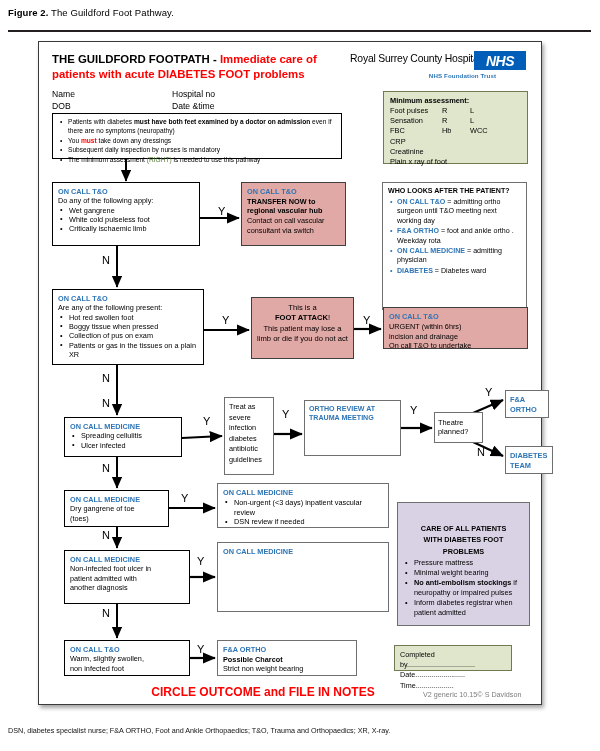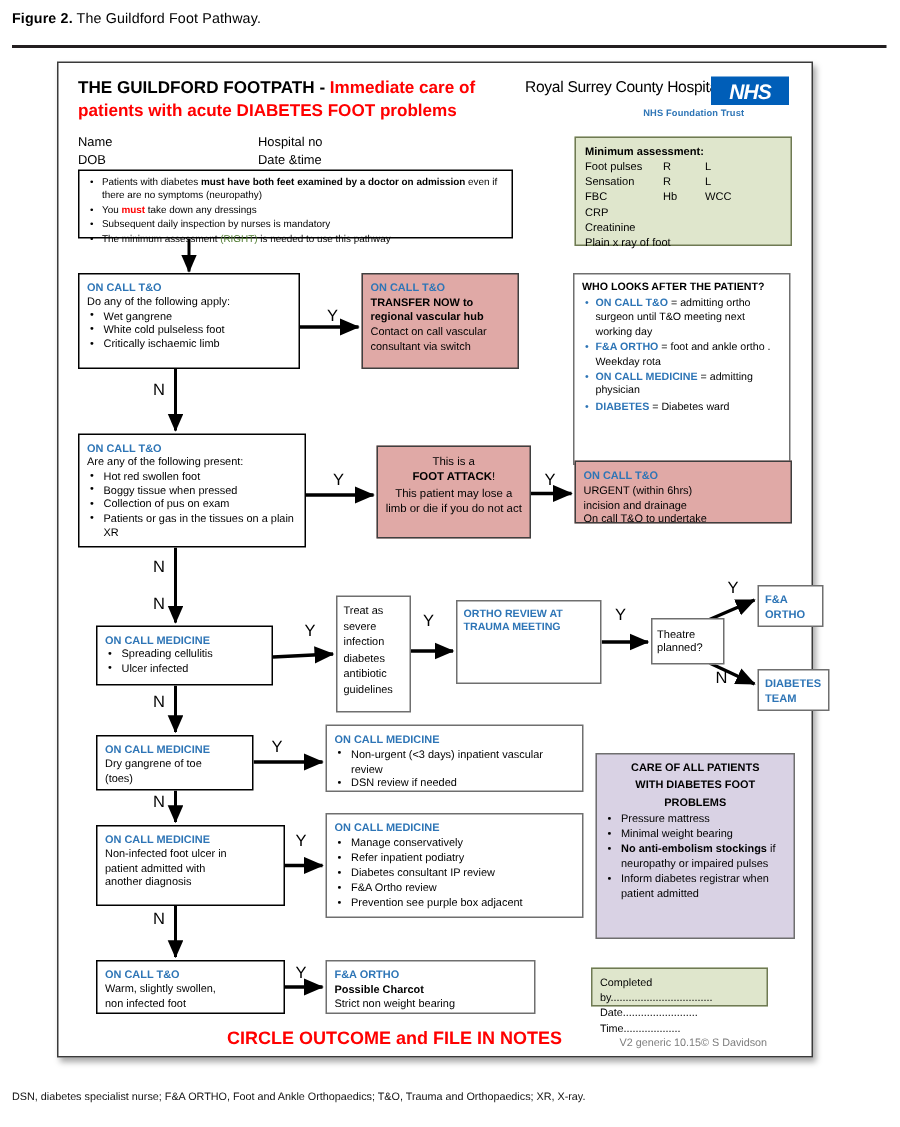--- a/index.html
+++ b/index.html
@@ -140,37 +140,37 @@
 
   #box-q4 { left:25px; top:448px; width:105px; height:37px; padding:4px 5px; }
   #box-a4 { left:178px; top:441px; width:172px; height:45px;
             font-size:7.3px; line-height:1.34; padding:4px 5px; }
 
   #box-q5 { left:25px; top:508px; width:126px; height:54px; padding:4px 5px; }
   #box-a5 { left:178px; top:500px; width:172px; height:70px;
             font-size:7.3px; line-height:1.38; padding:4px 5px; }
 
   #box-care { left:358px; top:460px; width:133px; height:124px;
-              font-size:7.3px; line-height:1.36; padding:4px 5px; }
+              font-size:7.3px; line-height:1.36; padding:21px 5px; }
   #box-care .ttl { font-weight:bold; text-align:center; display:block;
                    line-height:1.3; margin-bottom:2px; }
 
   #box-q6 { left:25px; top:598px; width:126px; height:36px; padding:4px 5px; }
   #box-a6 { left:178px; top:598px; width:140px; height:36px;
             font-size:7.3px; line-height:1.32; padding:4px 5px; }
 
   #box-completed { left:355px; top:603px; width:118px; height:26px;
                    font-size:7.2px; line-height:1.42; padding:4px 5px; }
 
   #circle-outcome {
     position:absolute; left:74px; top:643px; width:300px;
     text-align:center; color:#ff0000; font-weight:bold; font-size:12px;
   }
   #version {
-    position:absolute; left:374px; top:648px; width:118px;
+    position:absolute; left:384px; top:648px; width:118px;
     font-size:7.2px; color:#7d7d7d;
   }
 
   
   .yn { position:absolute; font-size:11px; font-weight:normal; }
 
   
   #footnote {
     position:absolute; left:8px; top:726px; width:585px;
     font-size:7.2px; color:#111;
@@ -401,27 +401,20 @@
     <span class="hdr">ON CALL MEDICINE</span>
     <span>Non-infected foot ulcer in</span><br>
     <span>patient admitted with</span><br>
     <span>another diagnosis</span>
   </div>
   <div class="yn" style="left:158px; top:513px;">Y</div>
   <div class="yn" style="left:63px; top:565px;">N</div>
 
   <div class="box thin" id="box-a5">
     <span class="hdr">ON CALL MEDICINE</span>
-    <ul class="b">
-      <li>Manage conservatively</li>
-      <li>Refer inpatient podiatry</li>
-      <li>Diabetes consultant IP review</li>
-      <li>F&amp;A Ortho review</li>
-      <li>Prevention see purple box adjacent</li>
-    </ul>
   </div>
 
   <div class="box purple" id="box-care">
     <span class="ttl">CARE OF ALL PATIENTS</span>
     <span class="ttl">WITH DIABETES  FOOT</span>
     <span class="ttl">PROBLEMS</span>
     <ul class="b">
       <li>Pressure mattress</li>
       <li>Minimal weight bearing</li>
       <li><b>No anti-embolism stockings</b><span> if neuropathy or impaired pulses</span></li>

